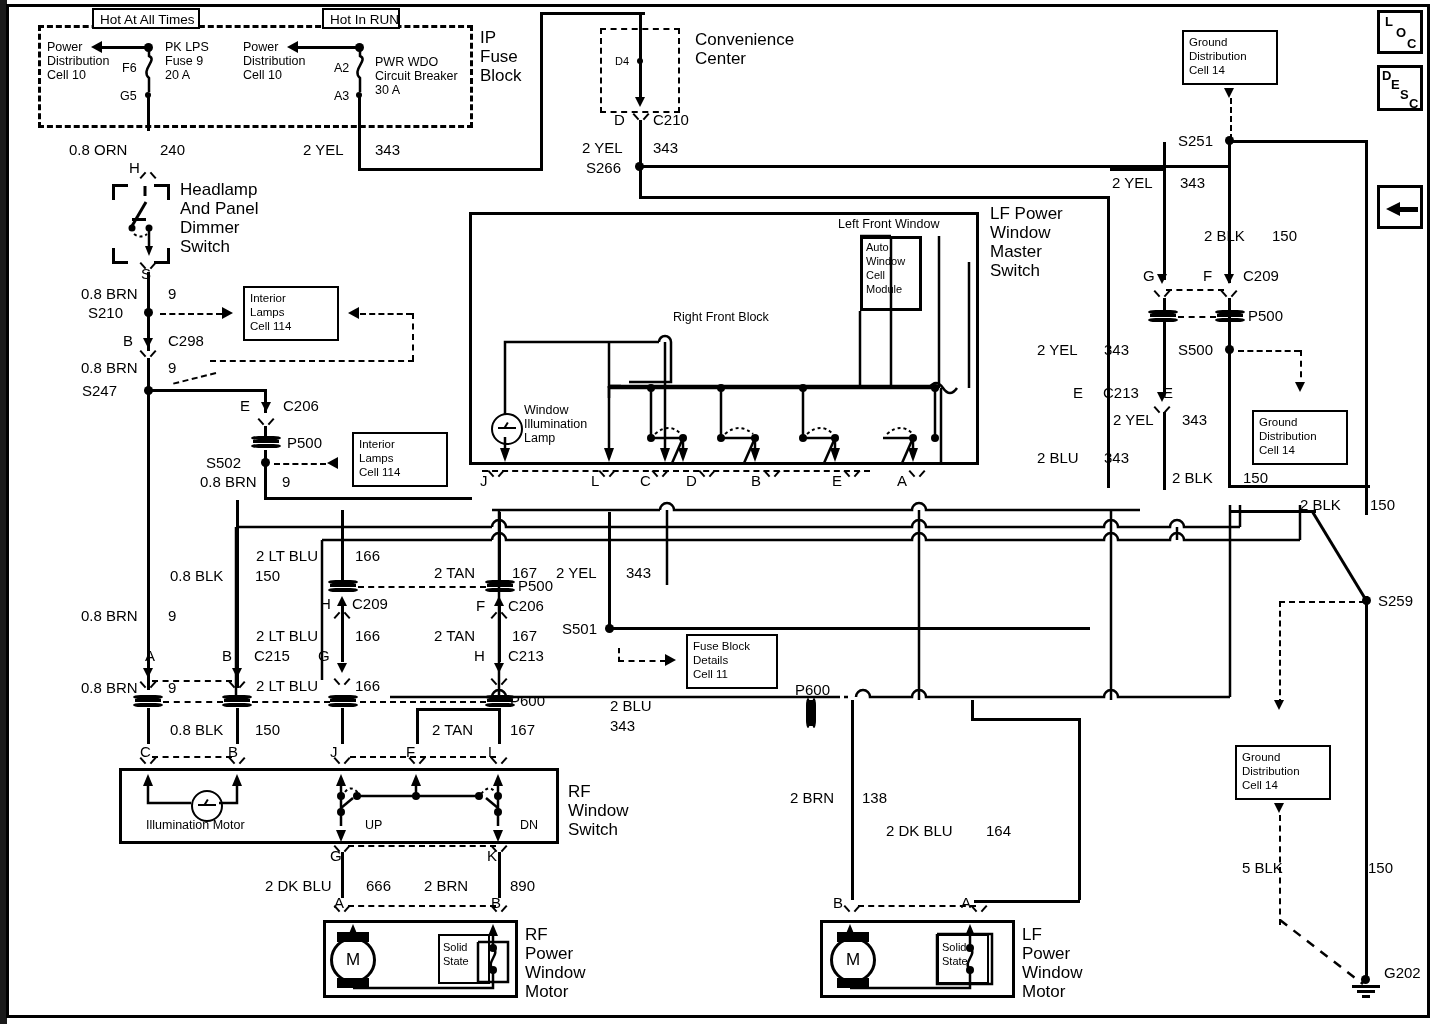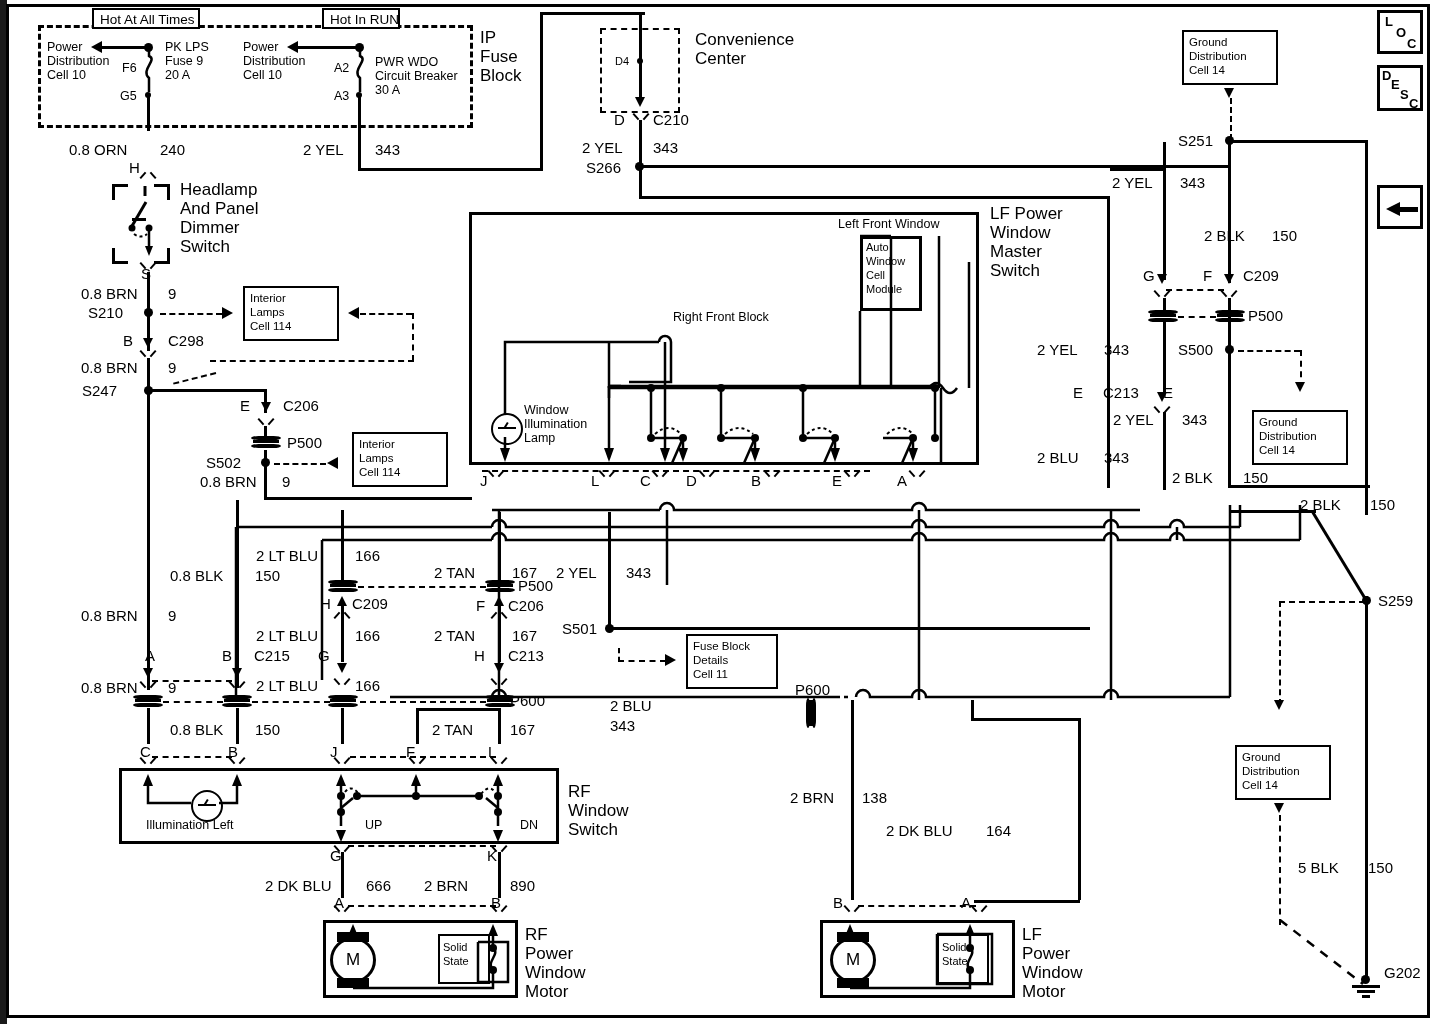--- a/index.html
+++ b/index.html
@@ -498,21 +498,21 @@
   <div class="cellbox" style="left:1235px;top:745px;width:96px;height:55px;">
     <span style="white-space:pre;">Ground
 Distribution
 Cell 14</span>
   </div>
   <div class="adown" style="left:1274px;top:803px;"></div>
   <div class="dv" style="left:1279px;top:815px;height:110px;"></div>
   <svg style="position:absolute;left:1275px;top:918px;width:95px;height:72px;">
     <line x1="5" y1="2" x2="88" y2="66" stroke="#000" stroke-width="2.5" stroke-dasharray="9,8"></line>
   </svg>
-  <div class="lbl" style="left:1298px;top:860px;">5 BLK</div>
+  <div class="lbl" style="left:1242px;top:860px;">5 BLK</div>
   <div class="lbl" style="left:1368px;top:860px;">150</div>
   <div class="dot" style="left:1361px;top:975px;"></div>
   <div class="gnd" style="left:1352px;top:985px;width:28px;height:14px;">
     <i style="top:0;width:28px;height:3px;"></i>
     <i style="top:5px;left:5px;width:18px;height:3px;"></i>
     <i style="top:10px;left:10px;width:8px;height:3px;"></i>
   </div>
   <div class="lbl" style="left:1384px;top:965px;">G202</div>
 
   <svg style="position:absolute;left:140px;top:485px;width:1240px;height:230px;">
@@ -654,21 +654,21 @@
     </div>
 
   <div class="box3" style="left:119px;top:768px;width:440px;height:76px;"></div>
   <div class="lbl big" style="left:568px;top:782px;">RF
 Window
 Switch</div>
   <div class="lamp" style="left:191px;top:790px;">
       <i></i>
       <u></u>
     </div>
-  <div class="lbl sm" style="left:146px;top:818px;">Illumination Left</div>
+  <div class="lbl sm" style="left:146px;top:818px;">Illumination Motor</div>
   <svg style="position:absolute;left:119px;top:768px;width:440px;height:76px;">
     <g stroke="#000" stroke-width="2.5" fill="none">
       <path d="M29 14 L29 35 L72 35"></path>
       <path d="M118 14 L118 35 L100 35"></path>
       <path d="M222 14 L222 28"></path>
       <path d="M297 14 L297 28"></path>
       <path d="M379 14 L379 28"></path>
       <path d="M222 28 L222 40 M222 40 L222 58"></path>
       <path d="M379 28 L379 58"></path>
       <path d="M238 28 L297 28 L360 28"></path>

